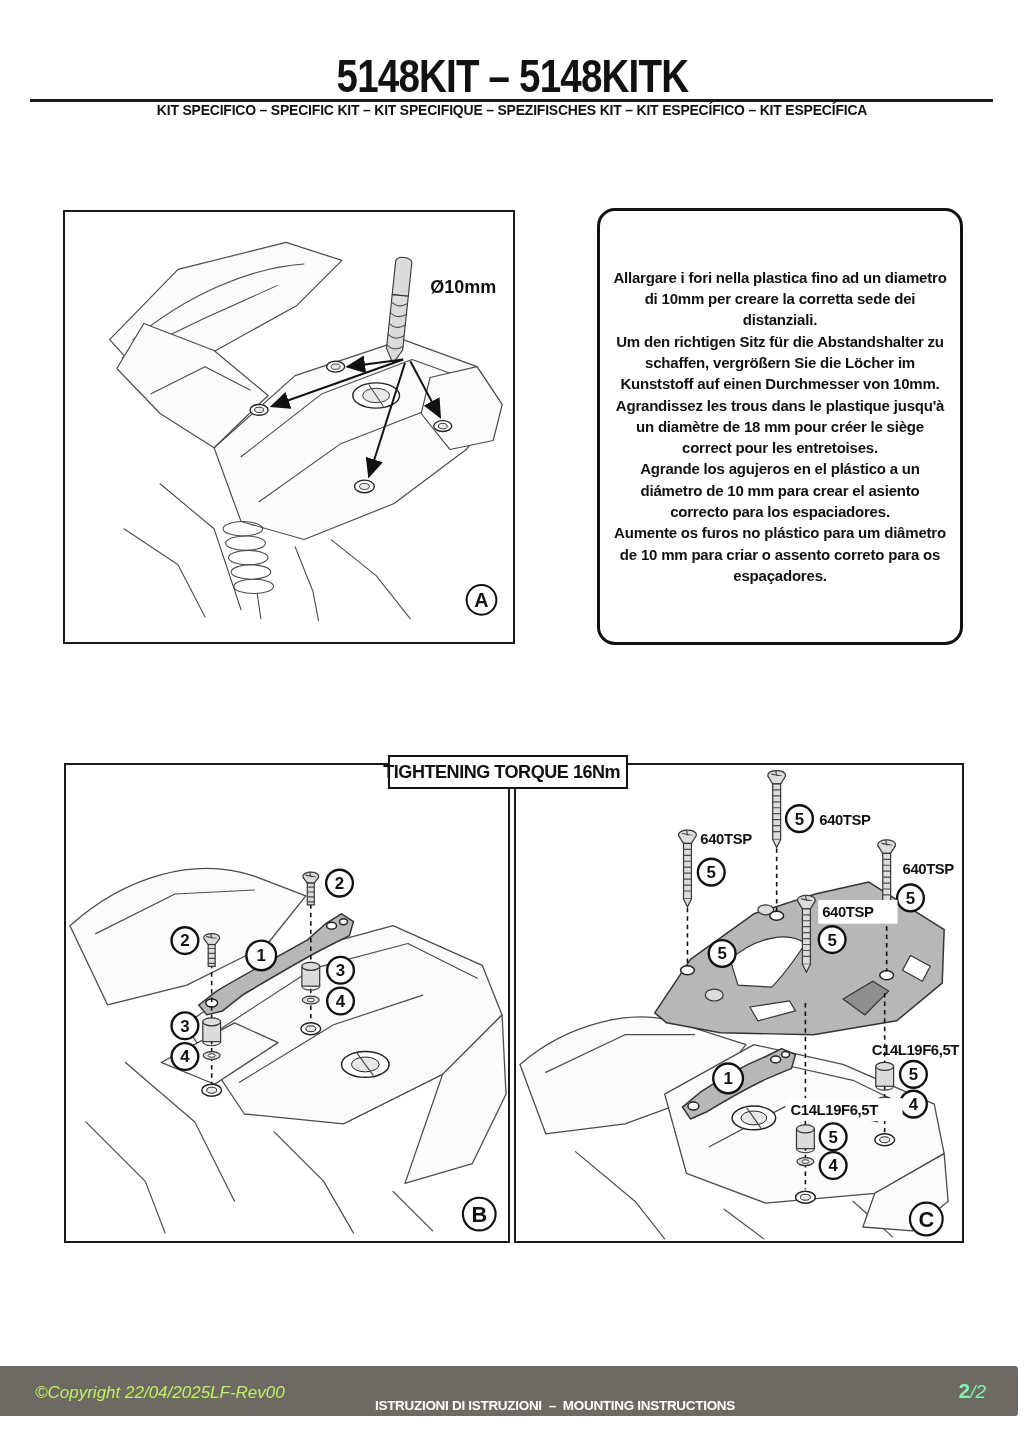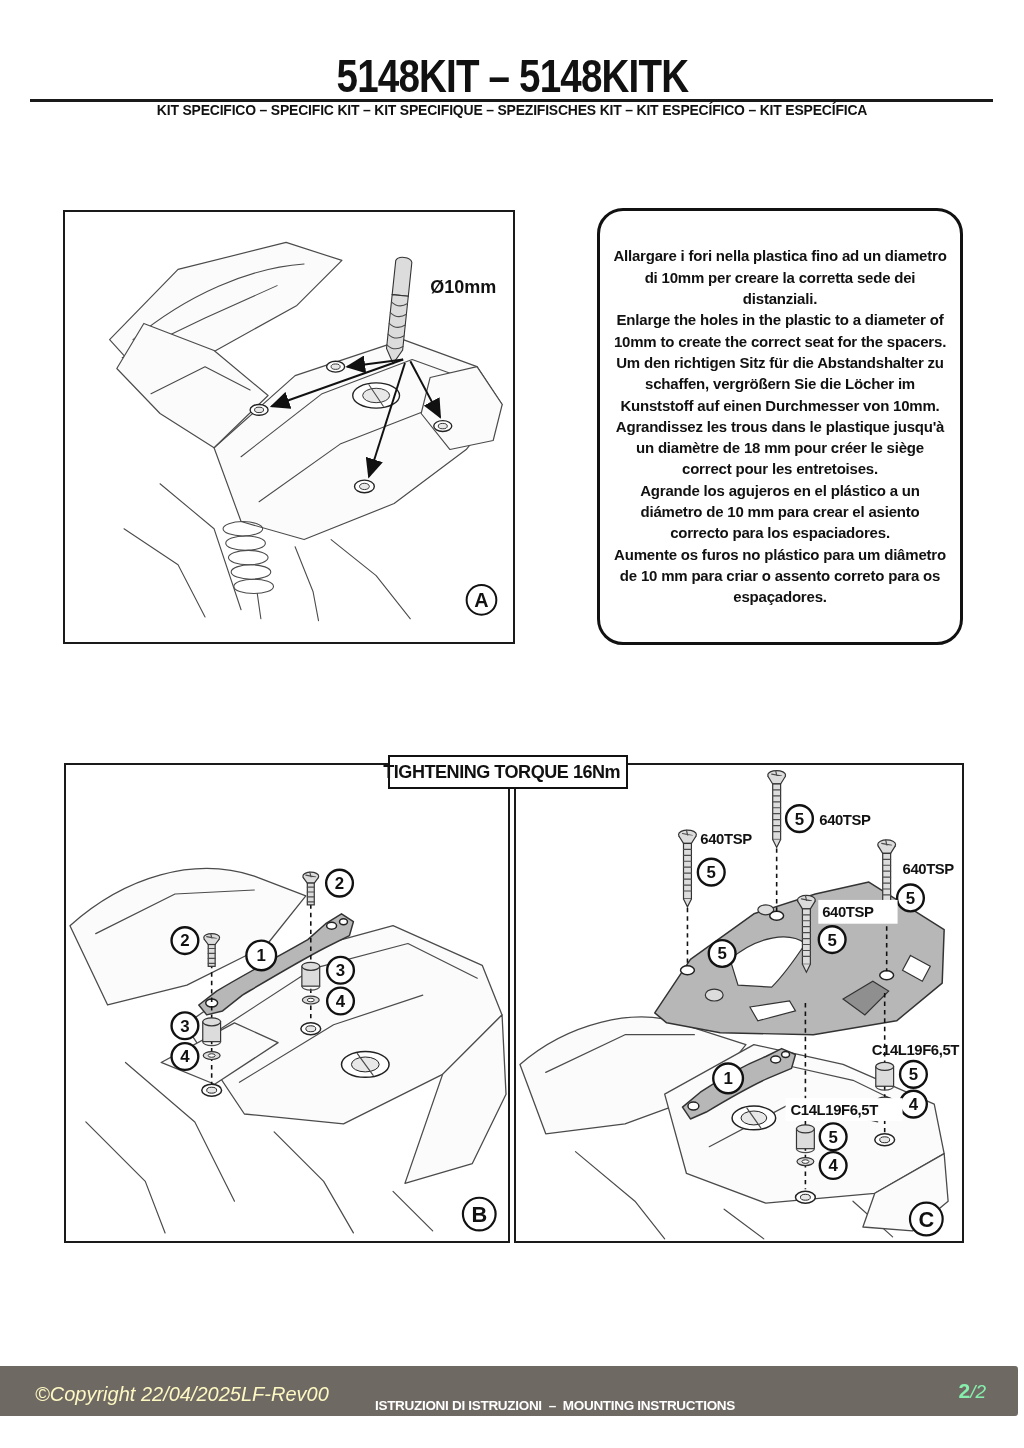--- a/index.html
+++ b/index.html
@@ -16,36 +16,36 @@
 
   
   .panel{position:absolute;background:#fff;border:2.5px solid #1a1a1a;box-sizing:border-box;}
   .panel-a{left:63px;top:210px;width:452px;height:434px;padding-left:41px;}
   .panel-b{left:64px;top:763px;width:446px;height:480px;}
   .panel-c{left:514px;top:763px;width:450px;height:480px;}
   .panel svg{display:block;width:100%;height:100%;}
 
   
   .txtbox{position:absolute;left:597px;top:208px;width:366px;height:437px;box-sizing:border-box;
-          border:3.5px solid #111;border-radius:26px;display:flex;flex-direction:column;
+          border:3.5px solid #111;border-radius:18px;display:flex;flex-direction:column;
           justify-content:center;padding:10px 13px;}
   .txtbox p{margin:0;text-align:center;font-size:15px;font-weight:bold;line-height:1.42;
             letter-spacing:-.2px;}
 
   
   .torque{position:absolute;left:388px;top:755px;width:240px;height:34px;background:#fff;
           border:2.5px solid #111;box-sizing:border-box;display:flex;align-items:center;
           justify-content:flex-end;z-index:5;}
   .torque span{font-size:19px;font-weight:bold;letter-spacing:-.5px;white-space:nowrap;
           transform:scaleX(.95);}
 
   
   .footer{position:absolute;left:0;top:1366px;width:1018px;height:50px;background:#6f6964;
           border-radius:0 3px 3px 0;}
-  .copyright{position:absolute;left:35px;top:17px;font-style:italic;font-size:20px;color:#fef9c3;}
+  .copyright{position:absolute;left:35px;top:17px;font-style:italic;font-size:17px;color:#bef264;}
   .fcenter{position:absolute;left:555px;top:4px;transform:translateX(-50%);text-align:center;
            color:#fff;font-weight:bold;font-size:13.5px;line-height:14.5px;letter-spacing:-.3px;
            white-space:pre;}
   .pagenum{position:absolute;right:32px;top:13px;color:#86efac;}
   .pagenum b{font-size:21px;font-weight:bold;}
   .pagenum i{font-size:19px;font-weight:normal;}
 
   
   .sk{fill:none;stroke:#4b4b4b;stroke-width:1.2;stroke-linejoin:round;stroke-linecap:round;}
   .skf{fill:#fbfbfb;stroke:#4b4b4b;stroke-width:1.3;stroke-linejoin:round;}
@@ -138,21 +138,20 @@
       <text class="dia-lbl" x="360" y="68">Ø10mm</text>
       <g>
         <circle class="badge" cx="417" cy="409" r="16.5"></circle>
         <text class="badge-letter" x="417" y="417">A</text>
       </g>
     </svg>
   </div>
 
   <div class="txtbox">
     <p>Allargare i fori nella plastica fino ad un diametro di 10mm per creare la corretta sede dei distanziali.</p>
-    <p>Enlarge the holes in the plastic to a diameter of 10mm to create the correct seat for the spacers.</p>
     <p>Um den richtigen Sitz für die Abstandshalter zu schaffen, vergrößern Sie die Löcher im Kunststoff auf einen Durchmesser von 10mm.</p>
     <p>Agrandissez les trous dans le plastique jusqu'à un diamètre de 18 mm pour créer le siège correct pour les entretoises.</p>
     <p>Agrande los agujeros en el plástico a un diámetro de 10 mm para crear el asiento correcto para los espaciadores.</p>
     <p>Aumente os furos no plástico para um diâmetro de 10 mm para criar o assento correto para os espaçadores.</p>
   </div>
 
   <div class="panel panel-b">
     <svg viewBox="0 0 446 480">
       <defs>
         <g id="scrB">

